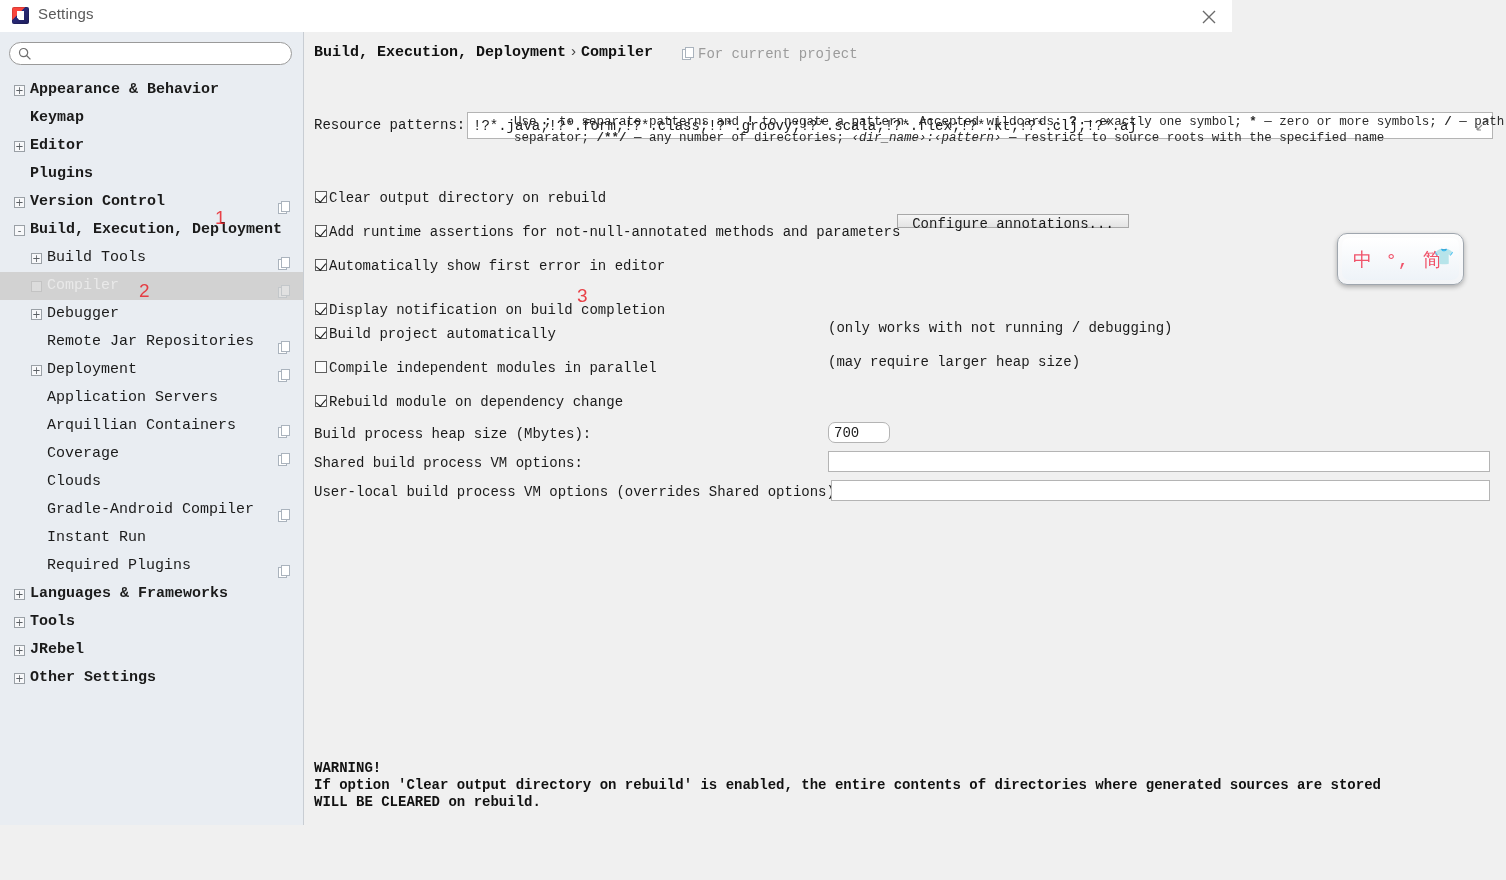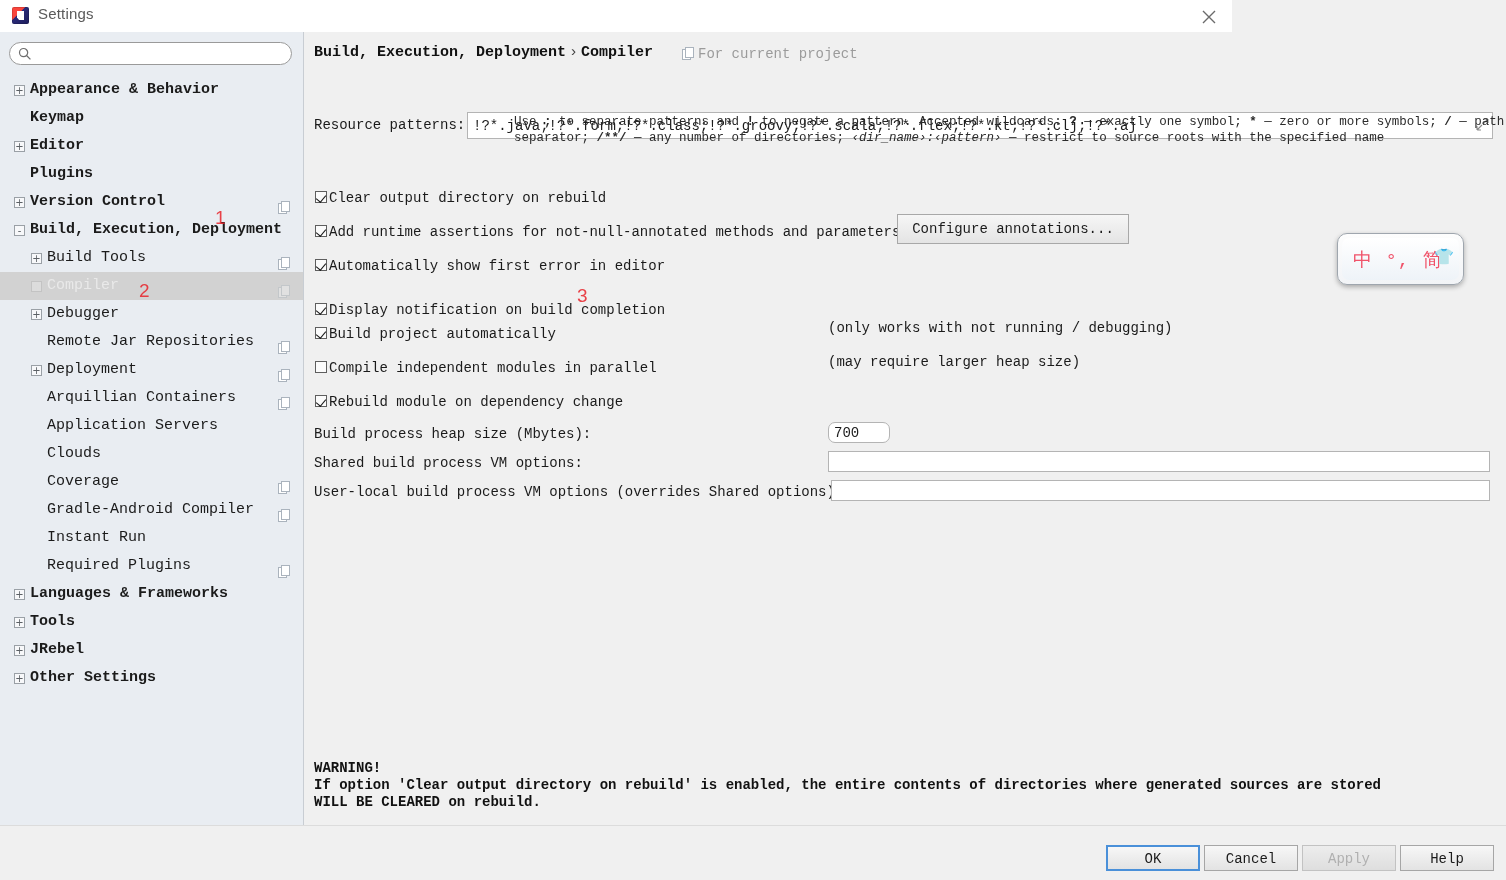--- a/index.html
+++ b/index.html
@@ -349,38 +349,38 @@
         </div>
         <div class="row">
           <span class="handle" style="left: 31px;">+</span>
           <span class="label" style="left: 47px;">Deployment</span>
           <span class="scope-icon"><svg width="13" height="13" viewBox="0 0 13 13">
               <rect x="0.5" y="2.5" width="8" height="10" fill="#ffffff" stroke="#aab3bd"></rect>
               <rect x="3.5" y="0.5" width="8" height="10" fill="#ffffff" stroke="#aab3bd"></rect>
             </svg></span>
         </div>
         <div class="row">
+          <span class="label" style="left: 47px;">Application Servers</span>
+        </div>
+        <div class="row">
           <span class="label" style="left: 47px;">Arquillian Containers</span>
           <span class="scope-icon"><svg width="13" height="13" viewBox="0 0 13 13">
               <rect x="0.5" y="2.5" width="8" height="10" fill="#ffffff" stroke="#aab3bd"></rect>
               <rect x="3.5" y="0.5" width="8" height="10" fill="#ffffff" stroke="#aab3bd"></rect>
             </svg></span>
         </div>
         <div class="row">
-          <span class="label" style="left: 47px;">Application Servers</span>
+          <span class="label" style="left: 47px;">Coverage</span>
+          <span class="scope-icon"><svg width="13" height="13" viewBox="0 0 13 13">
+              <rect x="0.5" y="2.5" width="8" height="10" fill="#ffffff" stroke="#aab3bd"></rect>
+              <rect x="3.5" y="0.5" width="8" height="10" fill="#ffffff" stroke="#aab3bd"></rect>
+            </svg></span>
         </div>
         <div class="row">
           <span class="label" style="left: 47px;">Clouds</span>
-        </div>
-        <div class="row">
-          <span class="label" style="left: 47px;">Coverage</span>
-          <span class="scope-icon"><svg width="13" height="13" viewBox="0 0 13 13">
-              <rect x="0.5" y="2.5" width="8" height="10" fill="#ffffff" stroke="#aab3bd"></rect>
-              <rect x="3.5" y="0.5" width="8" height="10" fill="#ffffff" stroke="#aab3bd"></rect>
-            </svg></span>
         </div>
         <div class="row">
           <span class="label" style="left: 47px;">Gradle-Android Compiler</span>
           <span class="scope-icon"><svg width="13" height="13" viewBox="0 0 13 13">
               <rect x="0.5" y="2.5" width="8" height="10" fill="#ffffff" stroke="#aab3bd"></rect>
               <rect x="3.5" y="0.5" width="8" height="10" fill="#ffffff" stroke="#aab3bd"></rect>
             </svg></span>
         </div>
         <div class="row">
           <span class="label" style="left: 47px;">Instant Run</span>
@@ -442,46 +442,40 @@
     <div id="checkboxes">
         <div class="cb-row" style="left: 11px; top: 157px;"><span class="cb checked"></span><span class="cb-label">Clear output directory on rebuild</span></div>
         <div class="cb-row" style="left: 11px; top: 191px;"><span class="cb checked"></span><span class="cb-label">Add runtime assertions for not-null-annotated methods and parameters</span></div>
         <div class="cb-row" style="left: 11px; top: 225px;"><span class="cb checked"></span><span class="cb-label">Automatically show first error in editor</span></div>
         <div class="cb-row" style="left: 11px; top: 269px;"><span class="cb checked"></span><span class="cb-label">Display notification on build completion</span></div>
         <div class="cb-row" style="left: 11px; top: 293px;"><span class="cb checked"></span><span class="cb-label">Build project automatically</span></div>
         <div class="cb-row" style="left: 11px; top: 327px;"><span class="cb"></span><span class="cb-label">Compile independent modules in parallel</span></div>
         <div class="cb-row" style="left: 11px; top: 361px;"><span class="cb checked"></span><span class="cb-label">Rebuild module on dependency change</span></div>
       </div>
 
-    <button class="btn" style="left:593px; top:182px; width:232px; height:30px;">Configure annotations...</button>
+    <button class="btn" style="left:593px; top:182px; width:232px; height:14px;">Configure annotations...</button>
 
     <div class="side-note" style="left:524px; top:288px;">(only works with not running / debugging)</div>
     <div class="side-note" style="left:524px; top:322px;">(may require larger heap size)</div>
 
     <div id="fields">
         <div class="lbl" style="left: 10px; top: 394px;">Build process heap size (Mbytes):</div>
         <input type="text" class="field" value="700" style="left: 524px; top: 390px; width: 62px; height: 21px; border-radius: 7px;">
         <div class="lbl" style="left: 10px; top: 423px;">Shared build process VM options:</div>
         <input type="text" class="field" value="" style="left: 524px; top: 419px; width: 662px; height: 21px;">
         <div class="lbl" style="left: 10px; top: 452px;">User-local build process VM options (overrides Shared options):</div>
         <input type="text" class="field" value="" style="left: 527px; top: 448px; width: 659px; height: 21px;">
       </div>
 
     <div class="warning"><span>WARNING!</span>
 <span>If option 'Clear output directory on rebuild' is enabled, the entire contents of directories where generated sources are stored</span>
 <span>WILL BE CLEARED on rebuild.</span></div>
 
   </div>
 
-  <div class="footer" id="footer">
-      <button class="fbtn primary" style="left: 1106px; width: 94px;">OK</button>
-      <button class="fbtn" style="left: 1204px; width: 94px;">Cancel</button>
-      <button class="fbtn disabled" style="left: 1302px; width: 94px;">Apply</button>
-      <button class="fbtn" style="left: 1400px; width: 94px;">Help</button>
-    </div>
 
   <div class="ime">
     <div class="ime-inner">
       <div class="ime-txt"><span>中</span> <span>°,</span> <span>简</span></div>
       <div class="ime-shirt">👕</div>
     </div>
   </div>
 
   <div id="annotations">
       <div class="marker" style="left: 215px; top: 207px;">1</div>

